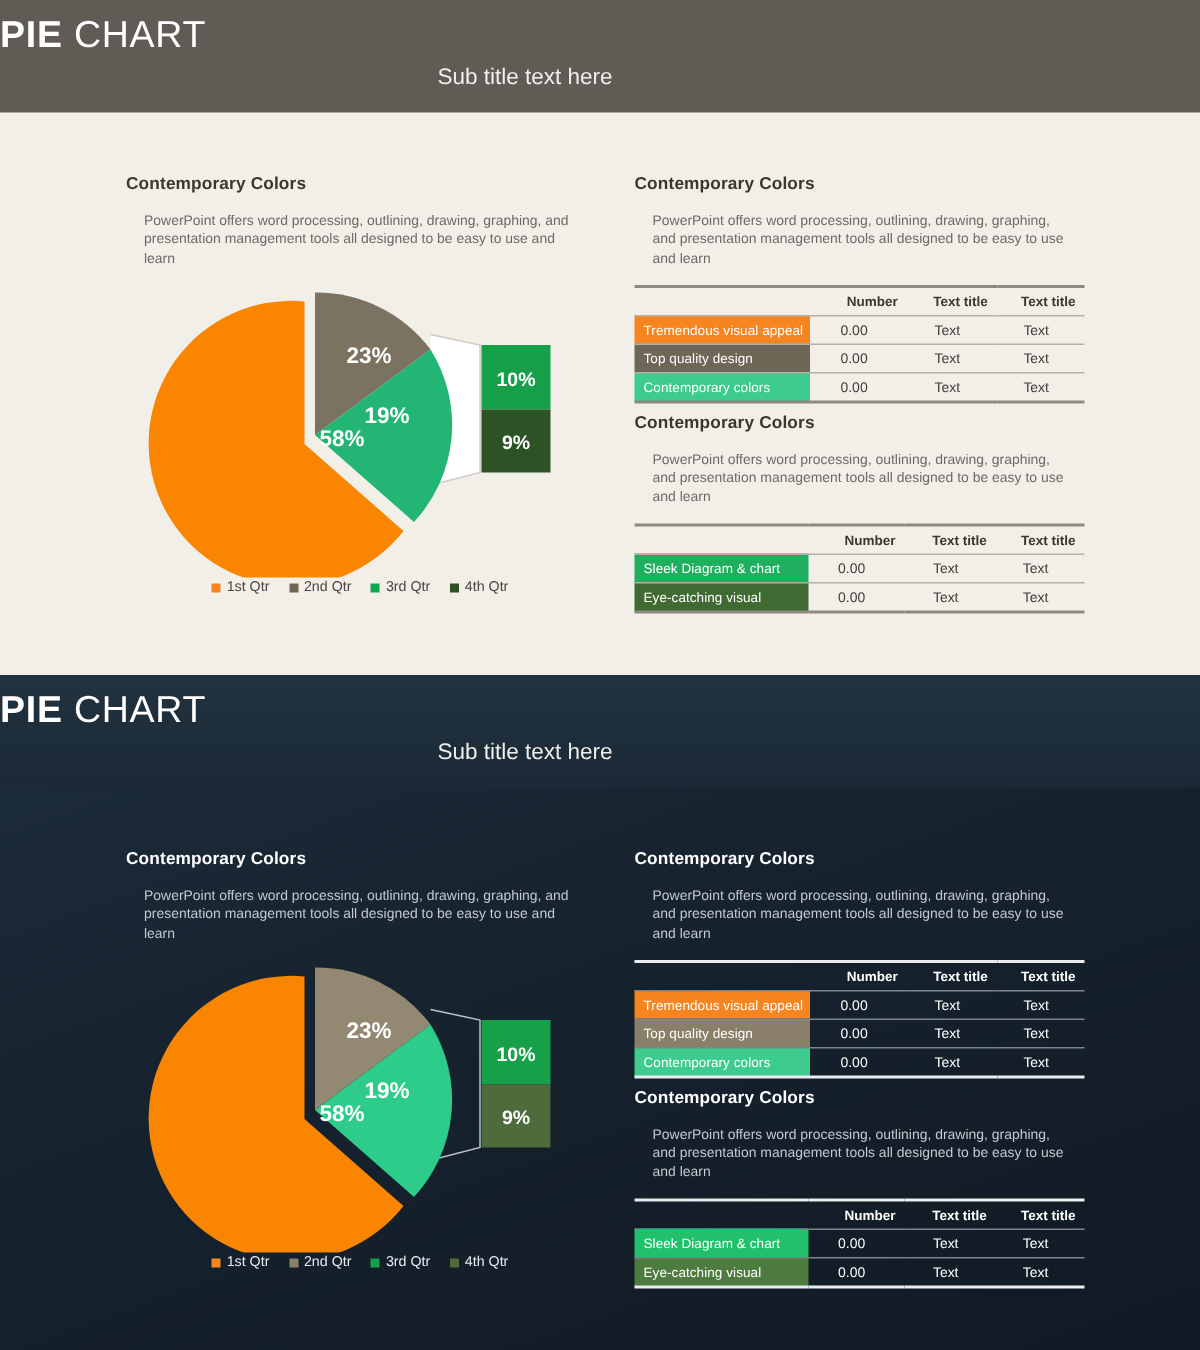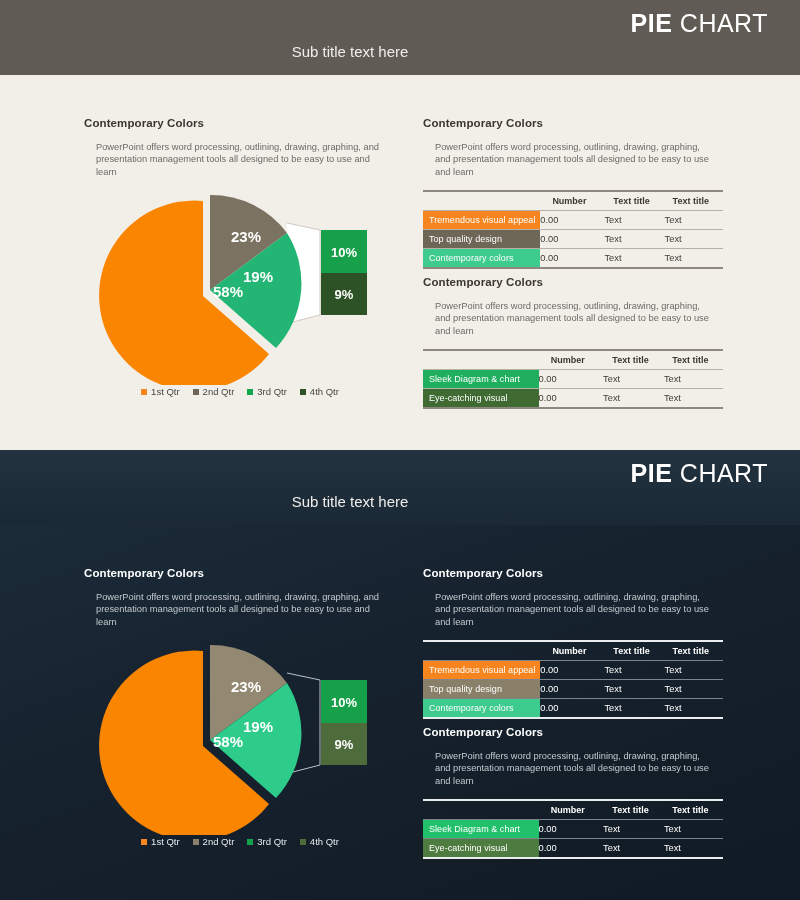--- a/index.html
+++ b/index.html
@@ -18,21 +18,21 @@
   }
   .panel.dark{
     background:linear-gradient(160deg,#1E2E3C 0%,#16222E 45%,#101A24 100%);
   }
   .panel.dark .band{
     position:absolute;left:0;top:0;width:800px;height:75px;
     background:linear-gradient(180deg,#22323f 0%,#1b2936 100%);
   }
 
   .band-title{
-    position:absolute;left:0;top:11px;width:768px;text-align:right;
+    position:absolute;left:0;top:11px;width:768px;text-align:left;
     font-size:25px;letter-spacing:.5px;color:#ffffff;line-height:1;
   }
   .band-title .t-bold{font-weight:bold;}
   .band-title .t-light{font-weight:normal;}
   .band-sub{
     position:absolute;left:0;top:43px;width:700px;text-align:center;
     font-size:15px;color:#f0eeea;font-weight:normal;
   }
 
   
@@ -60,35 +60,35 @@
   }
   .legend-item{display:flex;align-items:center;gap:4px;}
   .legend-sw{width:6px;height:6px;display:inline-block;}
   .light .legend-item{color:#4a4540;}
   .dark  .legend-item{color:#e6eaee;}
 
   
   table.dt{width:300px;border-collapse:collapse;margin-top:12px;font-size:9.3px;}
   table.dt th,table.dt td{padding:0;height:18px;vertical-align:middle;}
   table.dt thead th{
-    font-size:9px;font-weight:bold;text-align:center;padding-right:6px;
+    font-size:9px;font-weight:bold;text-align:right;padding-right:6px;
   }
   .light table.dt thead th{color:#3b3630;}
   .dark  table.dt thead th{color:#ffffff;}
   table.dt thead tr{border-top:2px solid #8d8880;border-bottom:1px solid #b5b0a8;}
   .dark table.dt thead tr{border-top:2px solid #e9edf0;border-bottom:1px solid #7d858c;}
   table.dt tbody tr{border-bottom:1px solid #b5b0a8;margin-left:41px;}
   .dark table.dt tbody tr{border-bottom:1px solid #7d858c;}
   table.dt tbody tr:last-child{border-bottom:2px solid #8d8880;}
   .dark table.dt tbody tr:last-child{border-bottom:2px solid #e9edf0;}
   td.lbl{
     width:120px;color:#ffffff;font-size:9px;padding-left:6px !important;
     text-align:left;letter-spacing:.05px;
   }
-  td.num,td.txt{text-align:left;padding-right:6px !important;font-size:9.3px;}
+  td.num,td.txt{text-align:center;padding-right:6px !important;font-size:9.3px;}
   .light td.num,.light td.txt{color:#3f3b36;}
   .dark  td.num,.dark  td.txt{color:#ffffff;}
   .col-num{width:62px;}
   .col-t1{width:60px;}
   .col-t2{width:58px;}
 </style>
 </head>
 <body>
 
 <div class="panel light">

